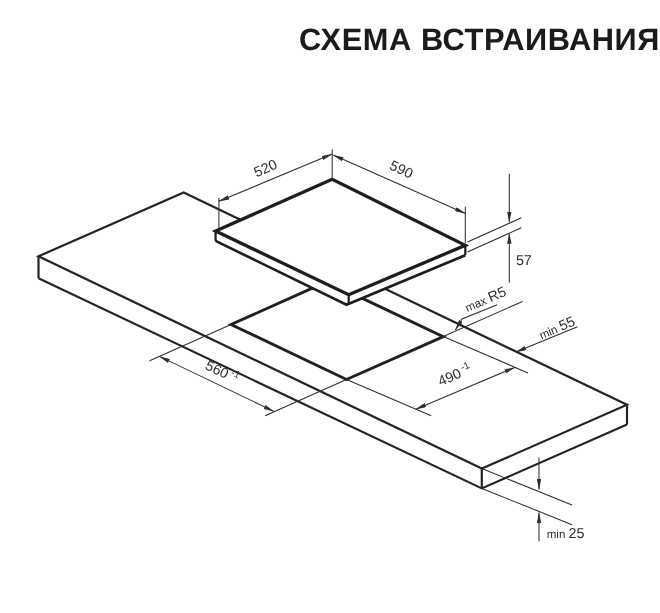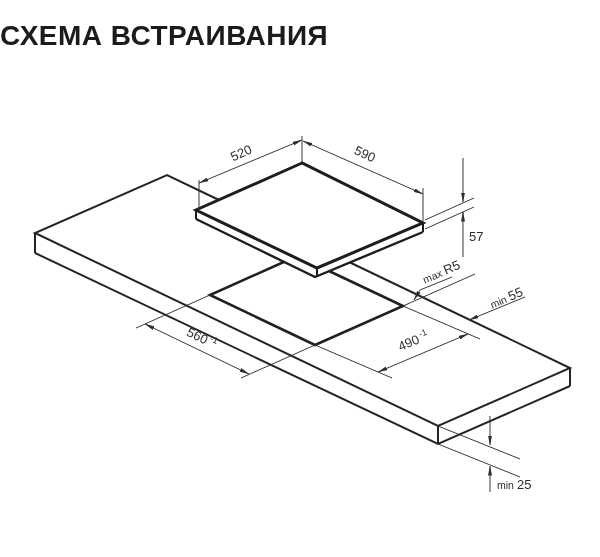--- a/index.html
+++ b/index.html
@@ -1,18 +1,18 @@
 <!DOCTYPE html>
 <html><head>
 <meta charset="utf-8">
 <style>
   html,body{margin:0;padding:0;background:#ffffff;}
   .page{position:relative;width:600px;height:557px;background:#ffffff;overflow:hidden;
         font-family:"Liberation Sans",sans-serif;}
-  .title{position:absolute;top:20px;left:0;width:600px;text-align:left;
+  .title{position:absolute;top:20px;left:0;width:600px;text-align:right;
          font-size:28px;font-weight:bold;letter-spacing:.5px;color:#1b1b1b;}
   svg{position:absolute;left:0;top:0;}
   .obj{stroke:#242424;fill:none;stroke-width:2;}
   .obj-thick{stroke:#1d1d1d;fill:none;stroke-width:3;}
   .cutout{stroke:#202020;fill:none;stroke-width:2.6;}
   .tub{stroke:#1d1d1d;fill:none;stroke-width:2.4;}
   .tick{stroke:#1d1d1d;fill:none;stroke-width:2;}
   .dim{stroke:#2f2f2f;fill:none;stroke-width:.95;}
   .dimtxt{fill:#2f2f2f;font-size:13px;font-family:"Liberation Sans",sans-serif;}
   .small{font-size:10.5px;}

